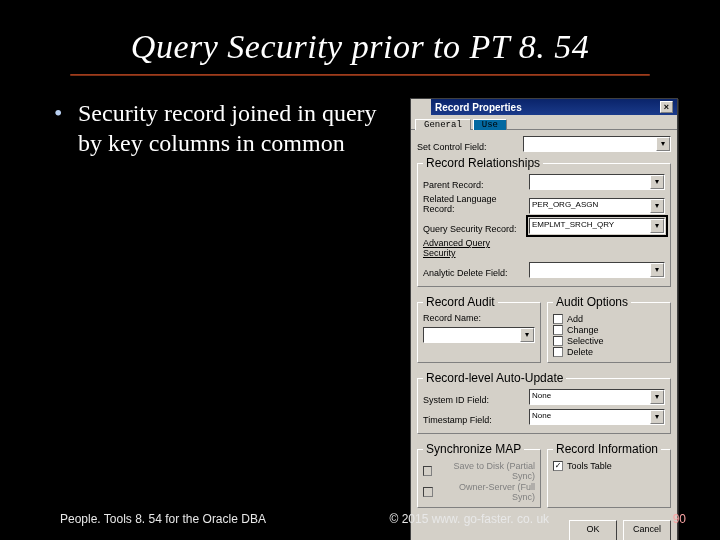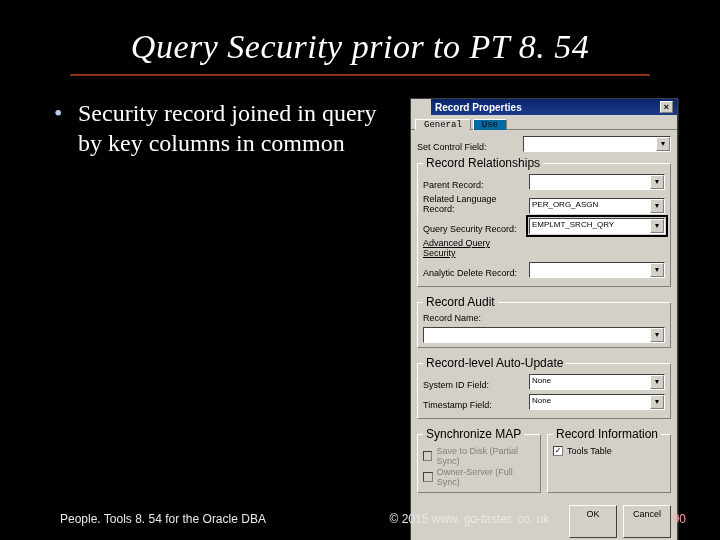--- a/index.html
+++ b/index.html
@@ -141,21 +141,21 @@
   .twocol { display: flex; gap: 6px; }
   .twocol > * { flex: 1; }
   .chk { display: flex; align-items: center; gap: 4px; font-size: 9px; margin: 1px 0; }
   .chk .box {
     width: 10px; height: 10px;
     background: #fff;
     border: 1px solid #808080;
     border-top-color: #404040; border-left-color: #404040;
     font-size: 8px; line-height: 8px; text-align: center;
   }
-  .chk.disabled { color: #808080; }
+  .chk.disabled { color: #808080; text-align: right; }
   .chk.disabled .box { background: #d4d0c8; }
   .btnrow { display: flex; justify-content: flex-end; gap: 6px; padding: 4px 6px 6px; }
   .btn {
     min-width: 48px;
     height: 33px;
     background: #d4d0c8;
     border: 1px solid #404040;
     border-top-color: #fff; border-left-color: #fff;
     font-size: 9px;
     text-align: center;
@@ -213,33 +213,52 @@
           <div class="sel">PER_ORG_ASGN</div>
         </div>
         <div class="row wide">
           <label>Query Security Record:</label>
           <div class="sel highlight">EMPLMT_SRCH_QRY</div>
         </div>
         <div class="row wide">
           <label class="underline">Advanced Query Security</label>
         </div>
         <div class="row wide">
-          <label>Analytic Delete Record:</label>
+          <label>Analytic Delete Field:</label>
           <div class="sel"></div>
         </div>
       </fieldset>
 
       <div class="twocol">
         <fieldset>
           <legend>Record Audit</legend>
           <div class="row">
             <label>Record Name:</label>
           </div>
           <div class="sel" style="width:100%"></div>
         </fieldset>
+        <fieldset>
+          <legend>Audit Options</legend>
+          <div class="chk">
+              <span class="box"></span>
+              <span>Add</span>
+            </div>
+          <div class="chk">
+              <span class="box"></span>
+              <span>Change</span>
+            </div>
+          <div class="chk">
+              <span class="box"></span>
+              <span>Selective</span>
+            </div>
+          <div class="chk">
+              <span class="box"></span>
+              <span>Delete</span>
+            </div>
+        </fieldset>
       </div>
 
       <fieldset>
         <legend>Record-level Auto-Update</legend>
         <div class="row wide">
           <label>System ID Field:</label>
           <div class="sel">None</div>
         </div>
         <div class="row wide">
           <label>Timestamp Field:</label>

